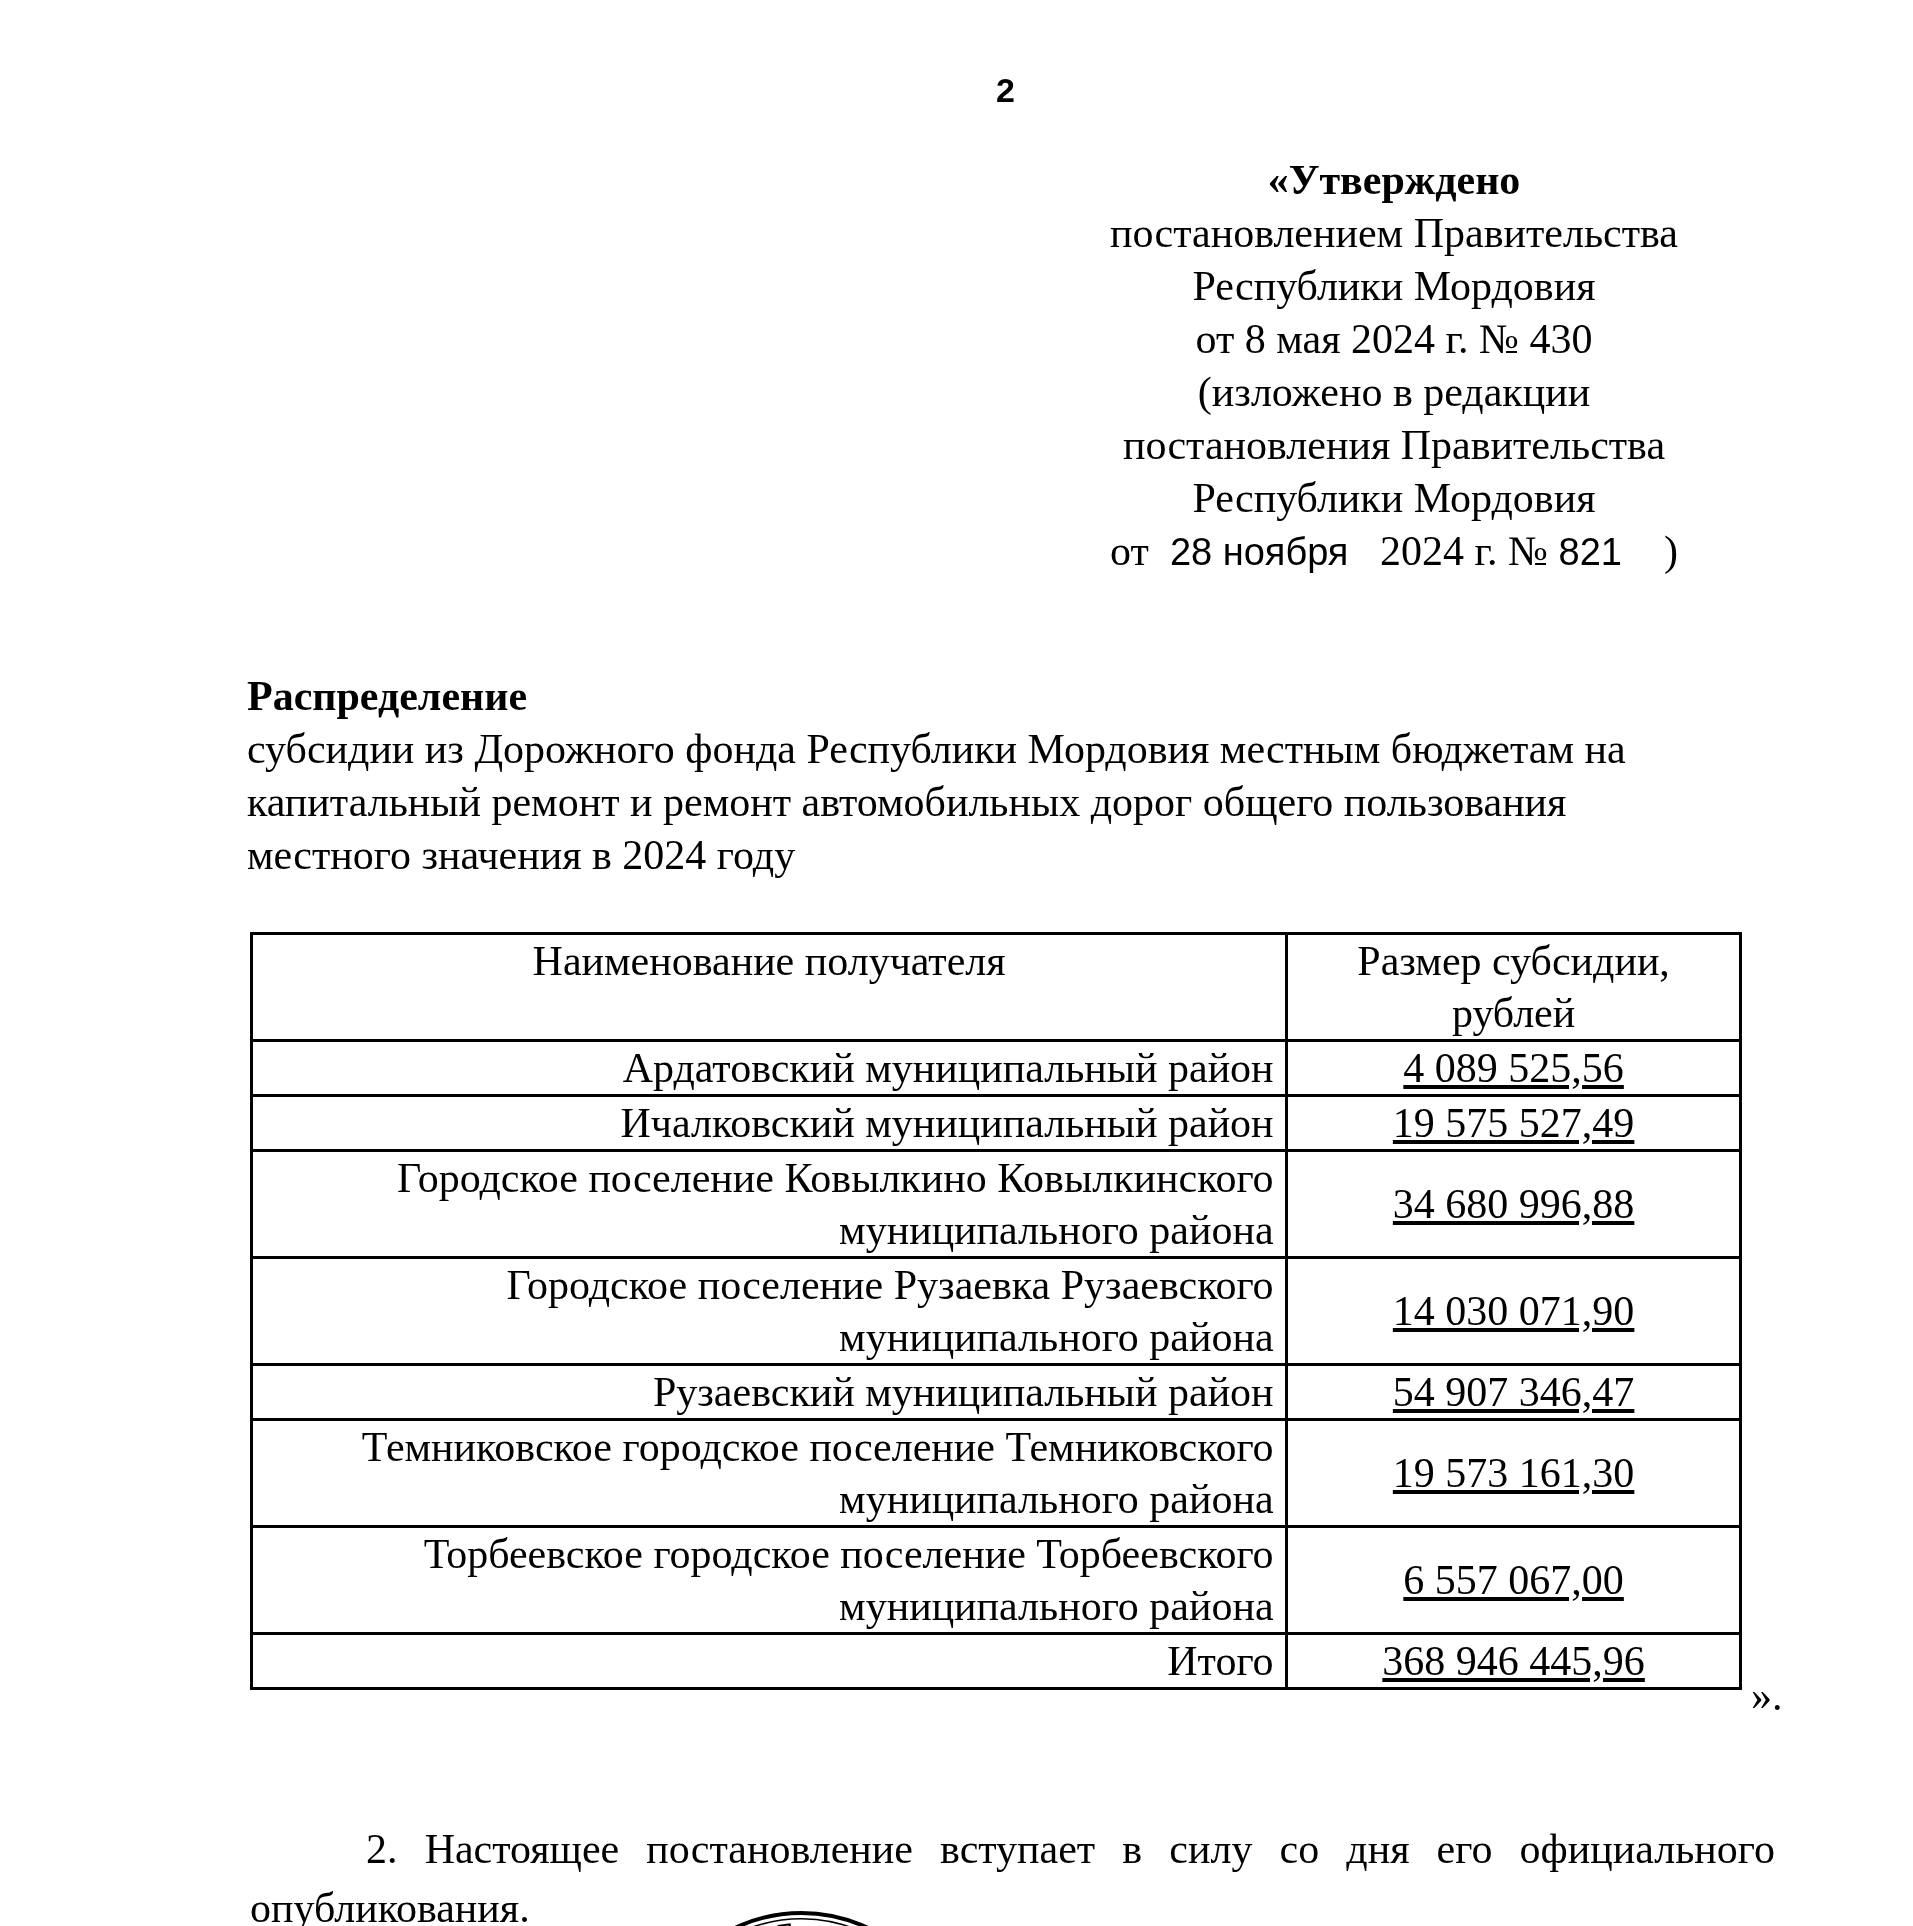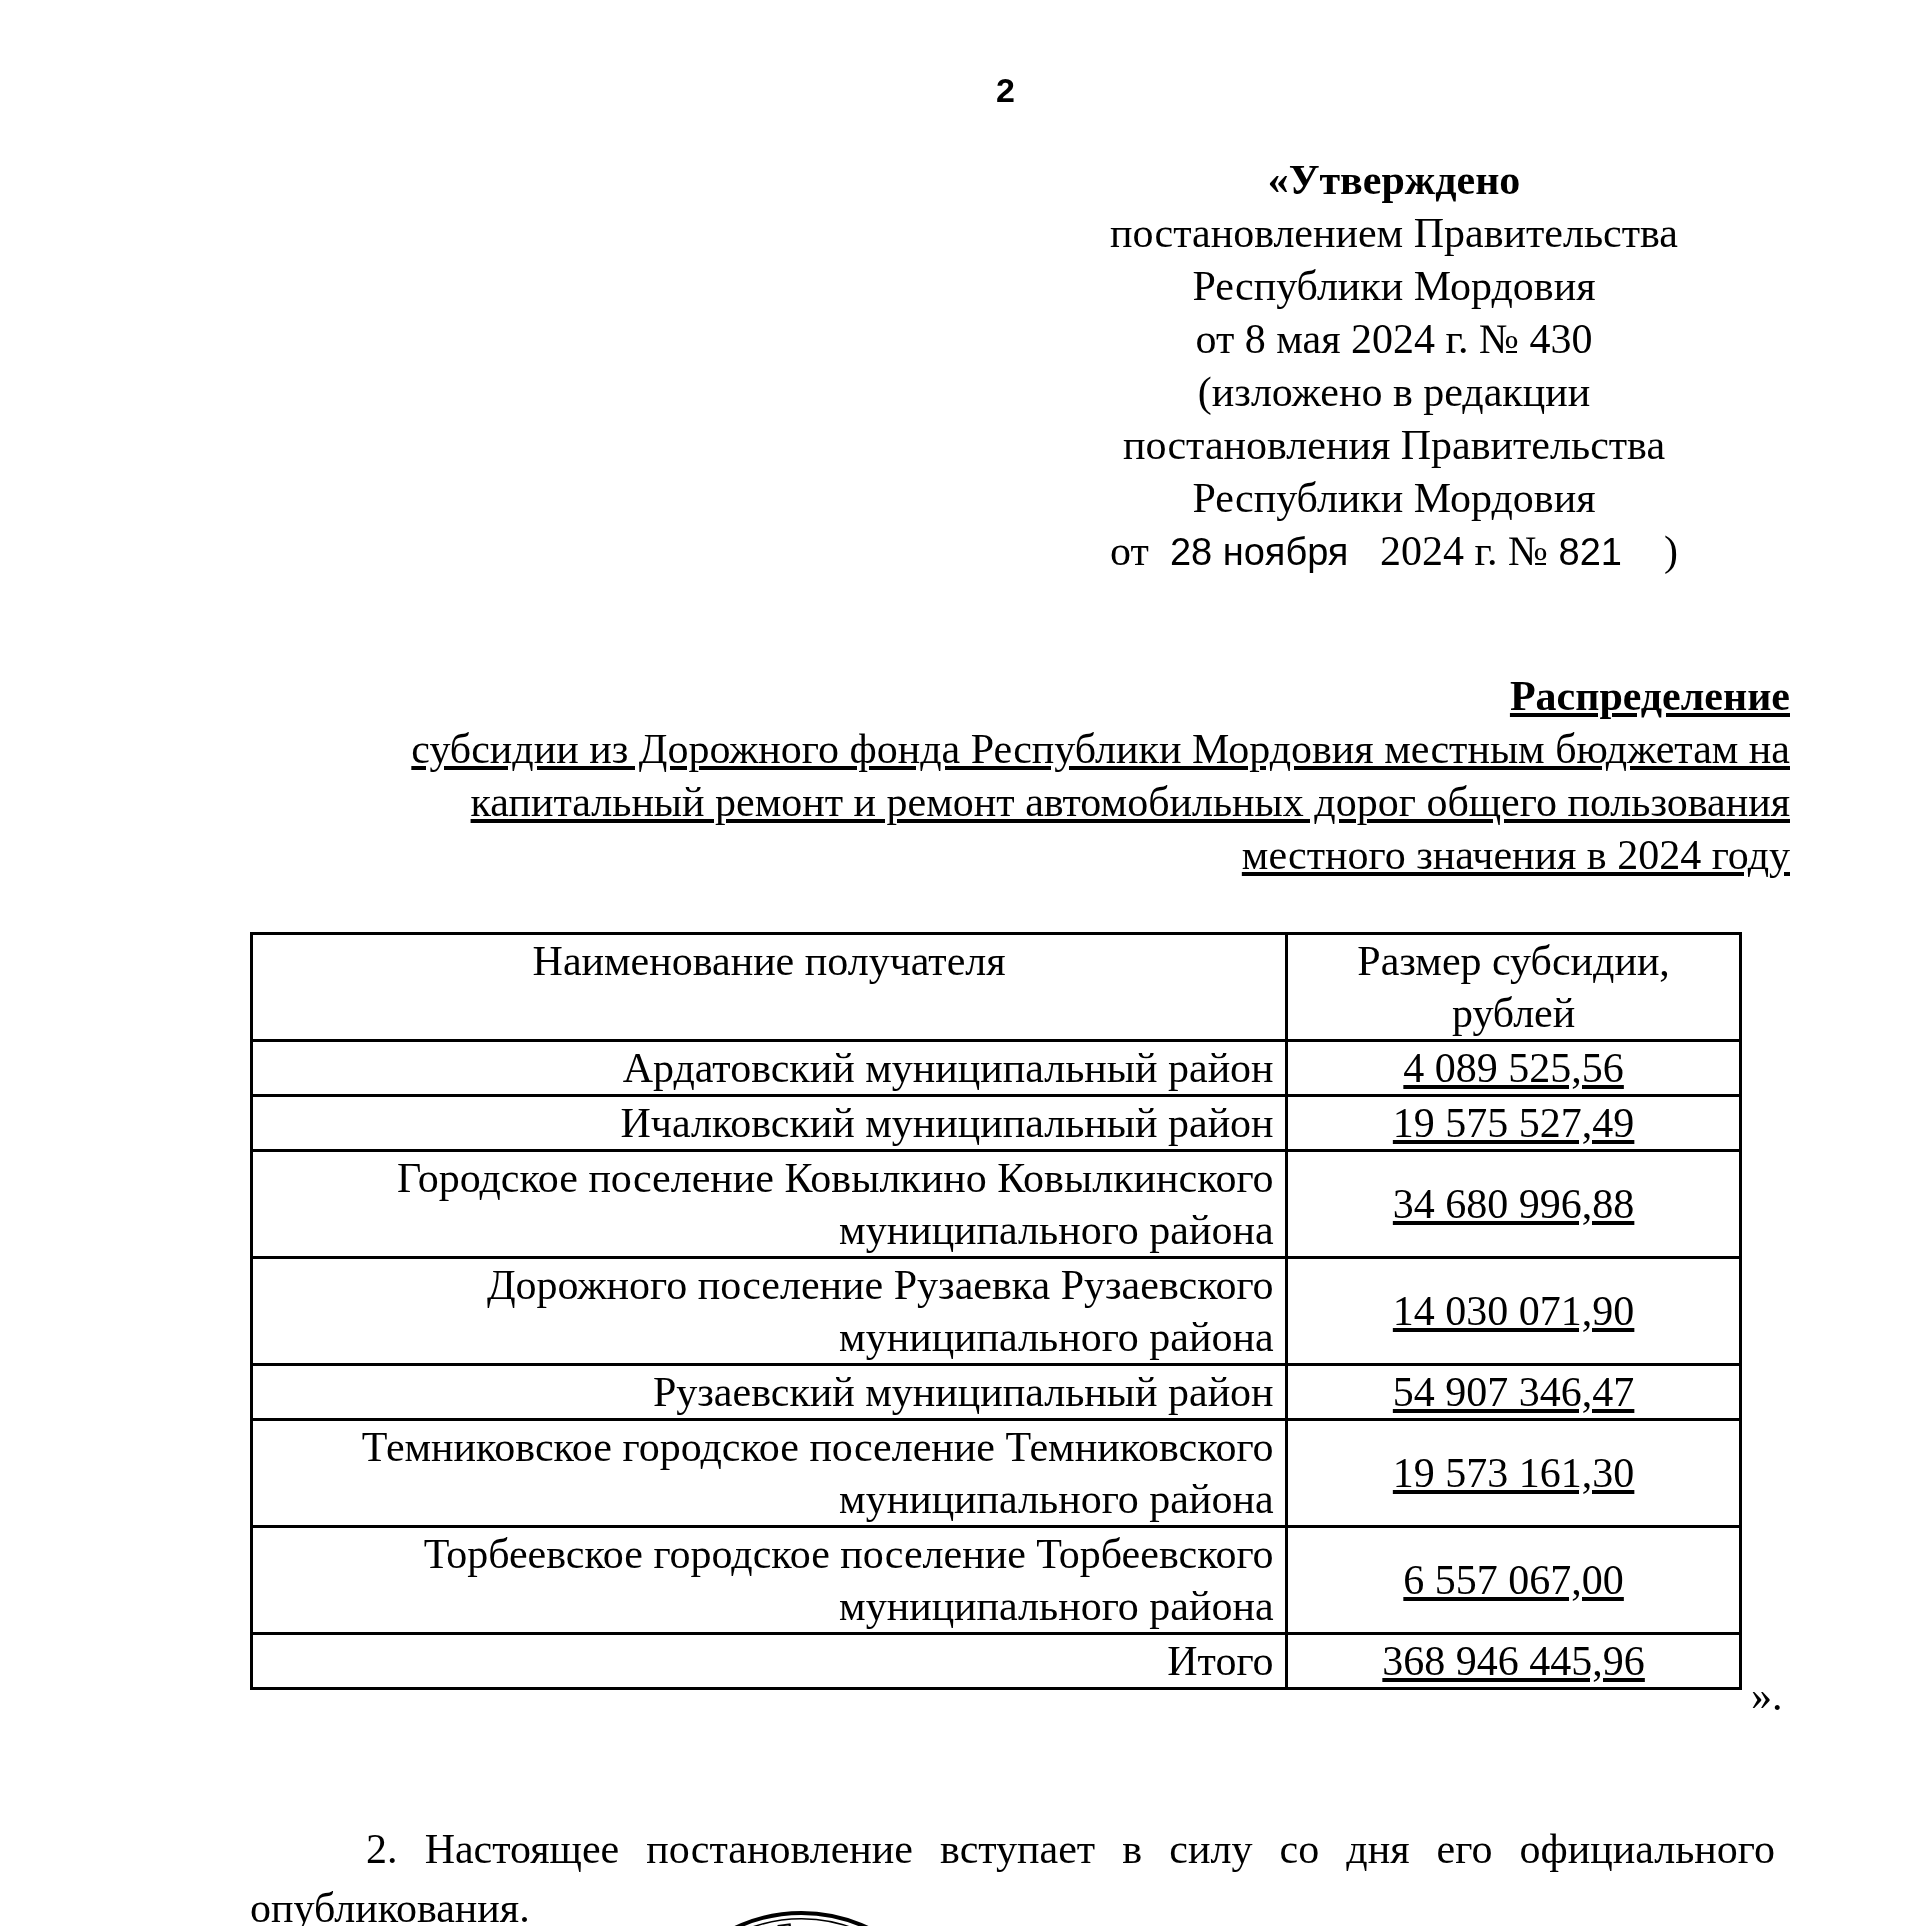--- a/index.html
+++ b/index.html
@@ -17,22 +17,22 @@
   .approval {
     left: 1032px; width: 724px; top: 154px; text-align: center;
     font-size: 42px; line-height: 53px;
   }
   .approval .bold { font-weight: bold; }
   .approval .mono {
     font-family: "Liberation Sans", "DejaVu Sans", sans-serif;
     font-size: 38px;
   }
   .title-block {
-    left: 253px; width: 1537px; top: 670px; text-align: right;
-    font-size: 42px; line-height: 53px; text-decoration: underline;
+    left: 247px; width: 1537px; top: 670px; text-align: left;
+    font-size: 42px; line-height: 53px;
   }
   .title-block .bold { font-weight: bold; }
   table.dist {
     position: absolute; left: 250px; top: 932px; width: 1492px;
     border-collapse: collapse; font-size: 42px; line-height: 52px;
   }
   table.dist td, table.dist th {
     border: 3.5px solid #000; padding: 0 11.6px; vertical-align: middle;
     font-weight: normal;
   }
@@ -90,21 +90,21 @@
   </tr>
   <tr>
     <td class="name">Ичалковский муниципальный район</td>
     <td class="amt">19 575 527,49</td>
   </tr>
   <tr>
     <td class="name">Городское поселение Ковылкино Ковылкинского муниципального района</td>
     <td class="amt">34 680 996,88</td>
   </tr>
   <tr>
-    <td class="name">Дорожного поселение Рузаевка Рузаевского муниципального района</td>
+    <td class="name">Городское поселение Рузаевка Рузаевского муниципального района</td>
     <td class="amt">14 030 071,90</td>
   </tr>
   <tr>
     <td class="name">Рузаевский муниципальный район</td>
     <td class="amt">54 907 346,47</td>
   </tr>
   <tr>
     <td class="name">Темниковское городское поселение Темниковского муниципального района</td>
     <td class="amt">19 573 161,30</td>
   </tr>

